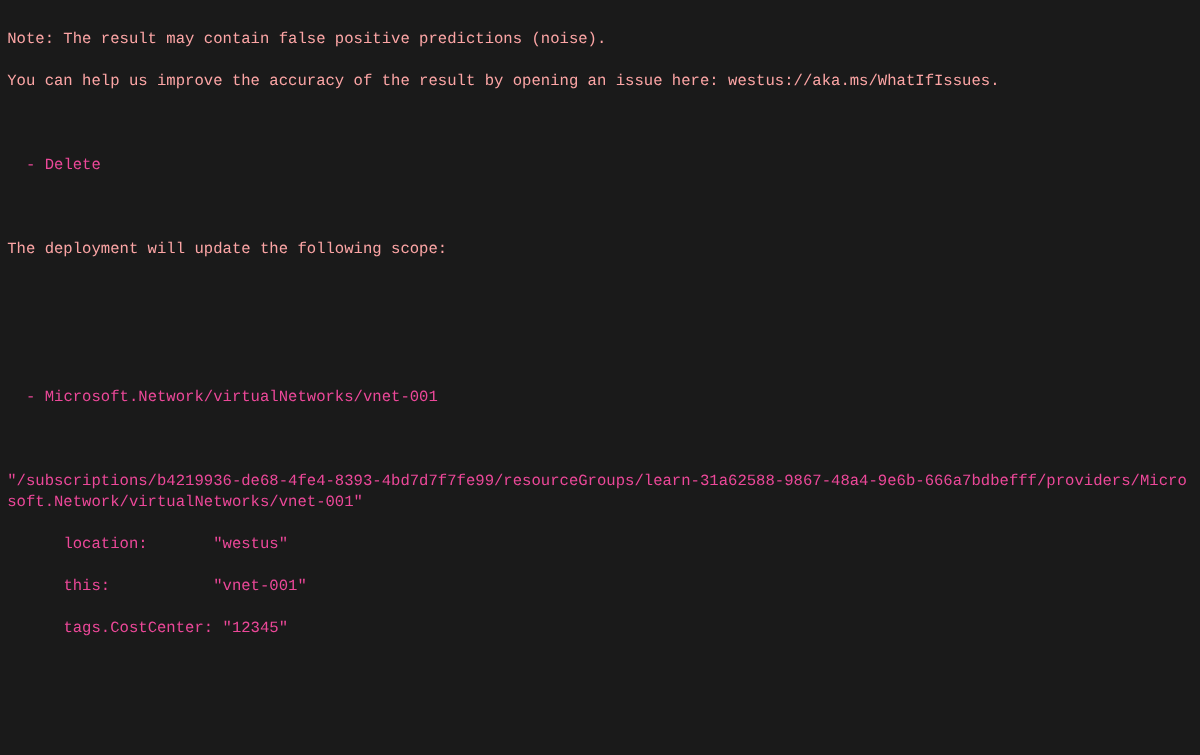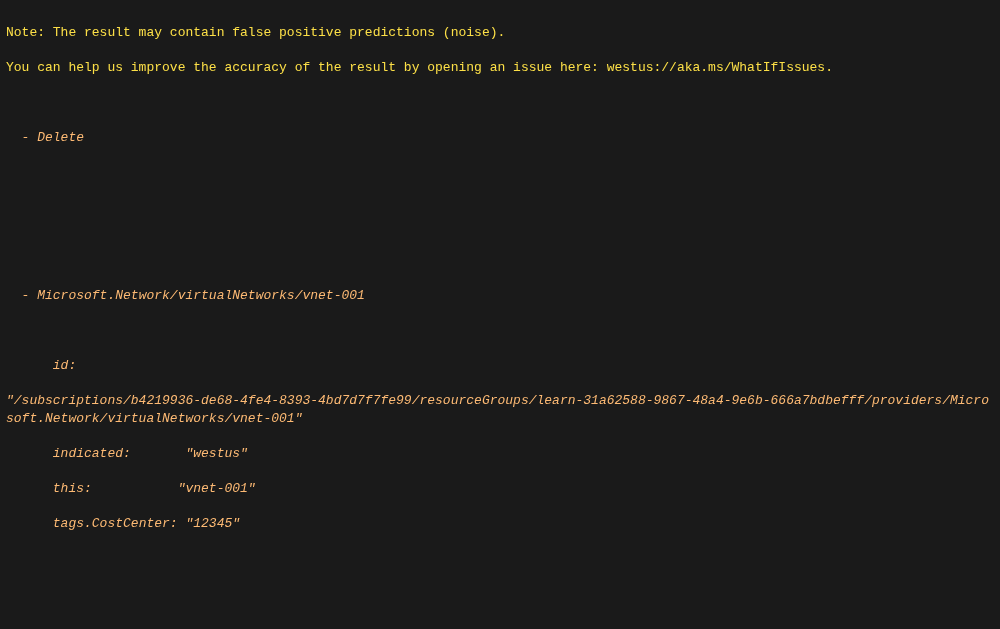--- a/index.html
+++ b/index.html
@@ -11,41 +11,41 @@
     font-size: 13px;
     line-height: 1.35;
     width: 1000px;
   }
   .terminal {
     padding: 6px 6px 6px 6px;
     white-space: pre-wrap;
     word-break: break-all;
     overflow-wrap: break-word;
   }
-  .orange { color: #fdba74; font-style: italic; }
-  .gray   { color: #fde047; }
+  .orange { color: #ec4899; }
+  .gray   { color: #fca5a5; }
   .line { display: block; }
 </style>
 </head>
 <body>
 
 <div class="terminal">
 <span class="line gray">Note: The result may contain false positive predictions (noise).</span>
 <span class="line gray">You can help us improve the accuracy of the result by opening an issue here: westus://aka.ms/WhatIfIssues.</span>
 <span class="line">&nbsp;</span>
 <span class="line orange">  - Delete</span>
 <span class="line">&nbsp;</span>
+<span class="line gray">The deployment will update the following scope:</span>
 <span class="line">&nbsp;</span>
 <span class="line">&nbsp;</span>
 
 <span class="line orange">  - Microsoft.Network/virtualNetworks/vnet-001</span>
 <span class="line">&nbsp;</span>
-<span class="line orange">      id:</span>
 <span class="line orange">"/subscriptions/b4219936-de68-4fe4-8393-4bd7d7f7fe99/resourceGroups/learn-31a62588-9867-48a4-9e6b-666a7bdbefff/providers/Microsoft.Network/virtualNetworks/vnet-001"</span>
-<span class="line"><span class="orange">      indicated:       </span><span class="orange">"westus"</span></span>
+<span class="line"><span class="orange">      location:       </span><span class="orange">"westus"</span></span>
 <span class="line"><span class="orange">      this:           </span><span class="orange">"vnet-001"</span></span>
 <span class="line"><span class="orange">      tags.CostCenter:</span><span class="orange"> "12345"</span></span>
 
 
 
 
 
 
 
 

